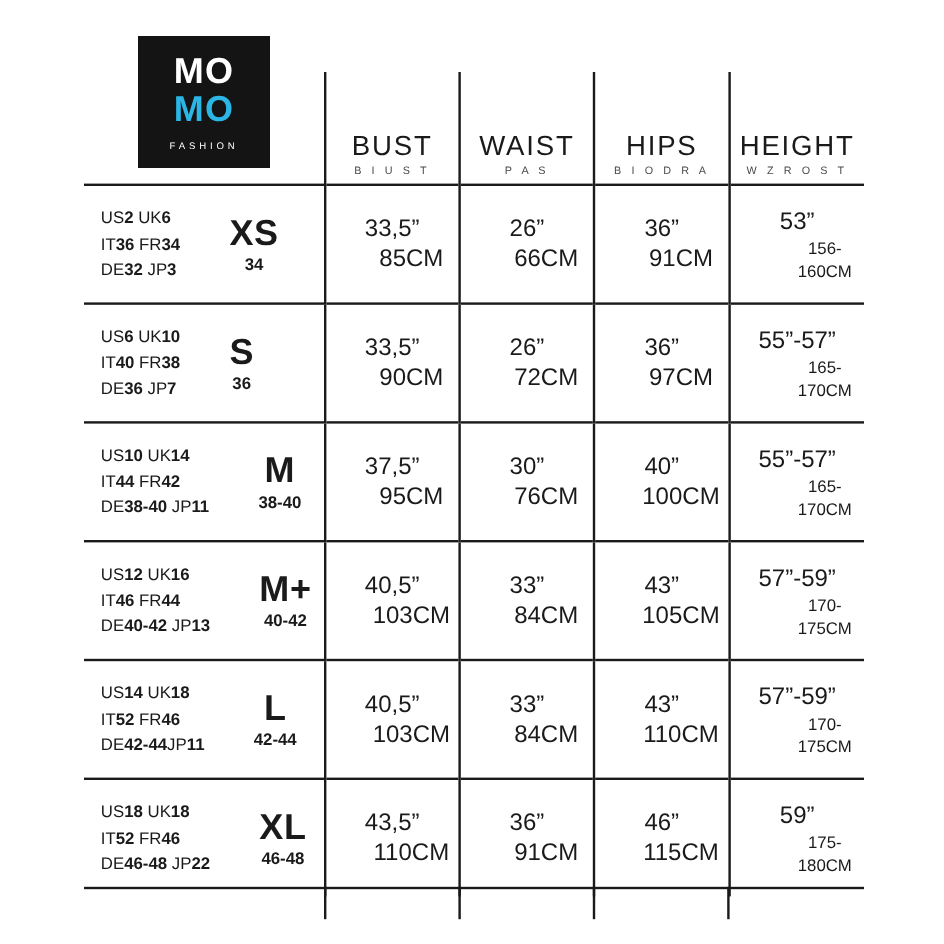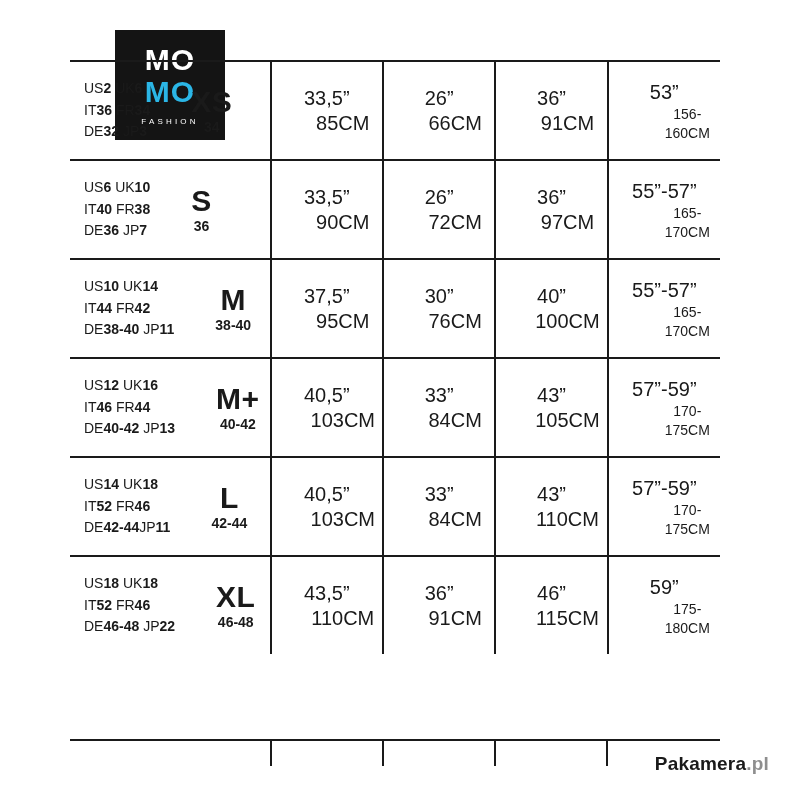--- a/index.html
+++ b/index.html
@@ -201,20 +201,39 @@
 
   <table class="table">
     <colgroup>
       <col class="c-sizes">
       <col class="c-meas">
       <col class="c-meas">
       <col class="c-meas">
       <col class="c-meas">
     </colgroup>
     <tbody>
+      <tr class="hdr-row">
+        <td></td>
+        <td class="vsep">
+          <div class="hdr-main">BUST</div>
+          <div class="hdr-sub">B I U S T</div>
+        </td>
+        <td class="vsep">
+          <div class="hdr-main">WAIST</div>
+          <div class="hdr-sub">P A S</div>
+        </td>
+        <td class="vsep">
+          <div class="hdr-main">HIPS</div>
+          <div class="hdr-sub">B I O D R A</div>
+        </td>
+        <td class="vsep">
+          <div class="hdr-main">HEIGHT</div>
+          <div class="hdr-sub">W Z R O S T</div>
+        </td>
+      </tr>
 
       <tr class="body-row">
         <td class="sizecell">
           <div class="sizecell-inner">
             <div class="size-codes">
               <div>US<span class="b">2</span> UK<span class="b">6</span></div>
               <div>IT<span class="b">36</span> FR<span class="b">34</span></div>
               <div>DE<span class="b">32</span> JP<span class="b">3</span></div>
             </div>
             <div class="size-label-wrap">
@@ -403,17 +422,14 @@
     </tbody>
   </table>
 
   <div class="footer-ext"></div>
 
   <div class="vline" style="left:270px; top:739px; height:27px;"></div>
   <div class="vline" style="left:382px; top:739px; height:27px;"></div>
   <div class="vline" style="left:494px; top:739px; height:27px;"></div>
   <div class="vline" style="left:606px; top:739px; height:27px;"></div>
 
-  <div class="watermark">
-    <span class="wm-dark">Pakamera</span><span class="wm-gray">.pl</span>
-  </div>
 
 </div>
 
 </body></html>

